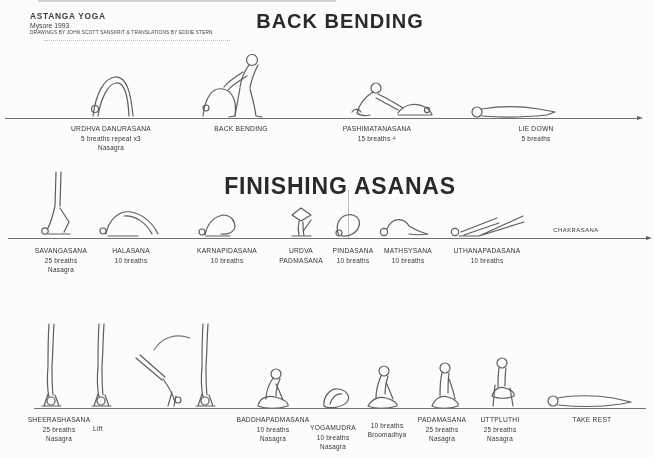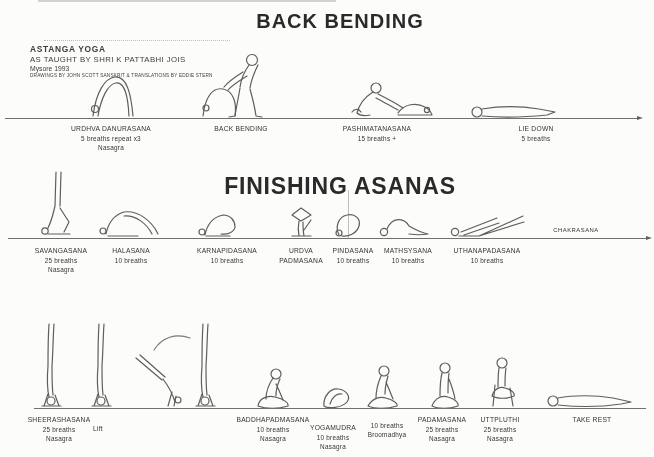--- a/index.html
+++ b/index.html
@@ -1,19 +1,19 @@
 <!DOCTYPE html>
 <html><head>
 <meta charset="utf-8">
 <style>
   html,body{margin:0;padding:0;background:#e8e8e8;}
   #poster{position:relative;width:654px;height:457px;background:#fcfcfa;overflow:hidden;
           font-family:"Liberation Sans",sans-serif;color:#2f2f2f;}
   .hdr{position:absolute;left:30px;top:11px;color:#3c3c3c;}
-  .hdr .h1{font-size:8.4px;font-weight:bold;letter-spacing:.7px;margin-top:33px;}
+  .hdr .h1{font-size:8.4px;font-weight:bold;letter-spacing:.7px;}
   .hdr .h2{font-size:7.8px;letter-spacing:.4px;margin-top:1px;}
   .hdr .h3{font-size:6.8px;margin-top:1px;}
   .hdr .h4{font-size:4.7px;letter-spacing:.2px;margin-top:1px;}
   .title{position:absolute;transform:translateX(-50%);font-weight:bold;color:#2a2a2a;white-space:nowrap;}
   #t1{left:340px;top:10px;font-size:20px;letter-spacing:1px;}
   #t2{left:340px;top:173px;font-size:23px;letter-spacing:.8px;}
   .hline{position:absolute;height:1px;background:#707070;}
   .vline{position:absolute;width:1px;background:#8a8a8a;opacity:.55;}
   .arrow{position:absolute;width:0;height:0;border-top:2.5px solid transparent;
          border-bottom:2.5px solid transparent;border-left:6px solid #606060;}
@@ -30,21 +30,20 @@
 <body>
 
 <div id="poster">
 
   <div class="edge"></div>
   <div class="dots"></div>
   <div class="vline" style="left:348px;top:190px;height:48px;"></div>
 
   <div class="hdr">
     <div class="h1">ASTANGA YOGA</div>
-    <div class="h2">AS TAUGHT BY SHRI K PATTABHI JOIS</div>
     <div class="h3">Mysore 1993</div>
     <div class="h4">DRAWINGS BY JOHN SCOTT  SANSKRIT &amp; TRANSLATIONS BY EDDIE STERN</div>
   </div>
 
   <div class="title" id="t1">BACK BENDING</div>
   <div class="title" id="t2">FINISHING ASANAS</div>
 
   <div class="hline" style="left:5px;top:118px;width:632px;"></div>
   <div class="arrow" style="left:637px;top:115.5px;"></div>
   <div class="hline" style="left:8px;top:238px;width:638px;"></div>

